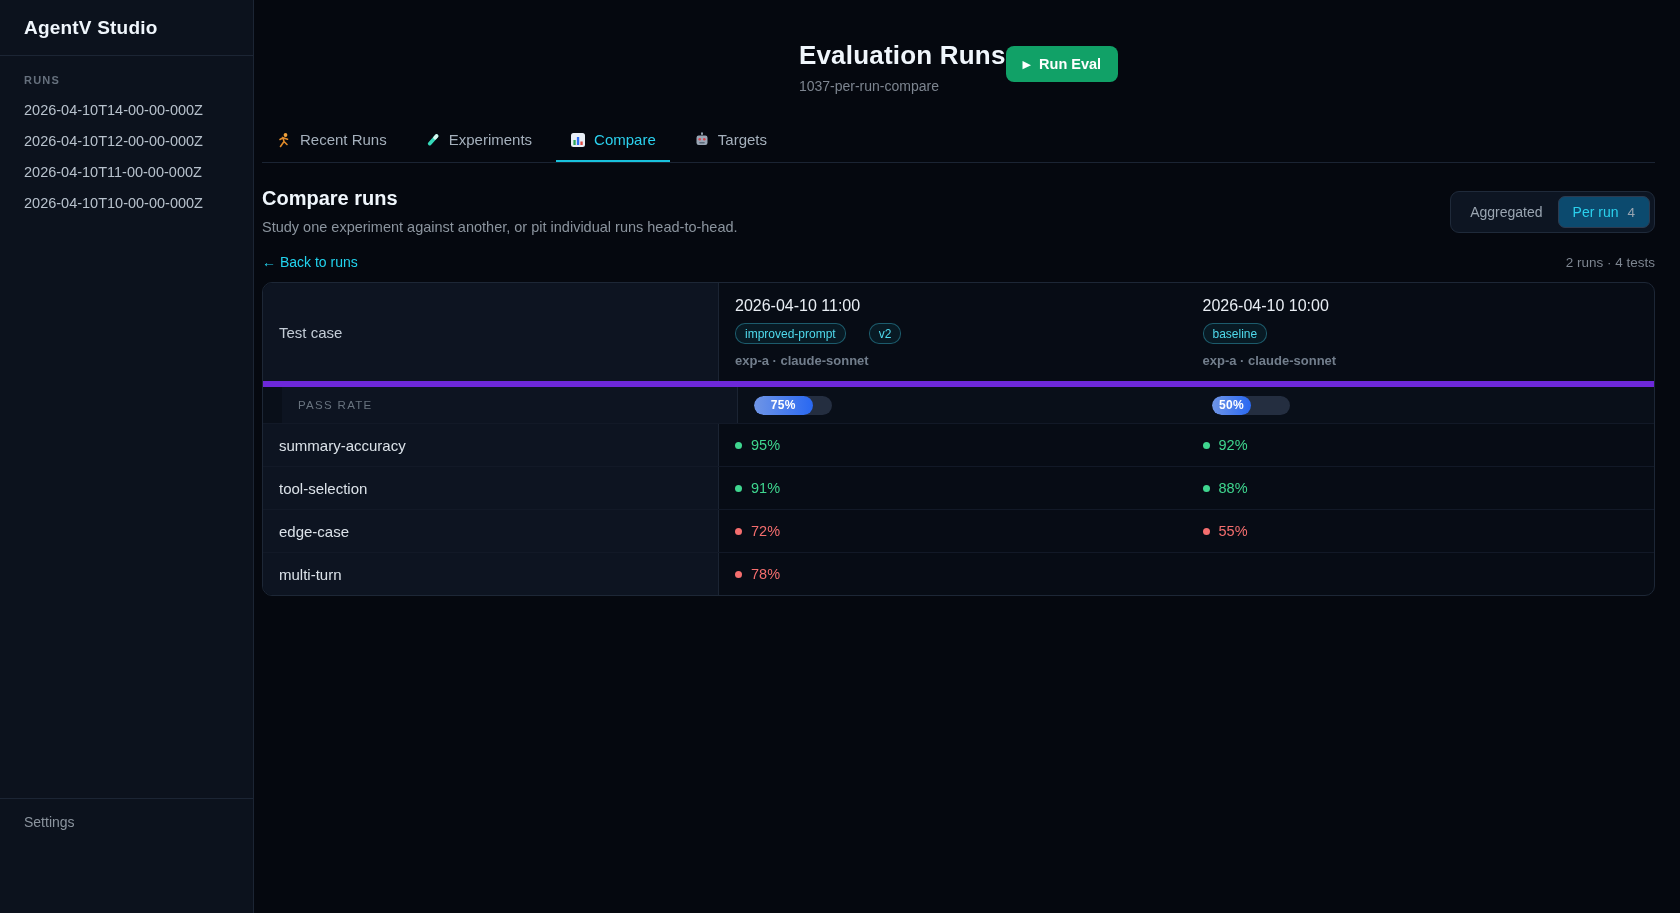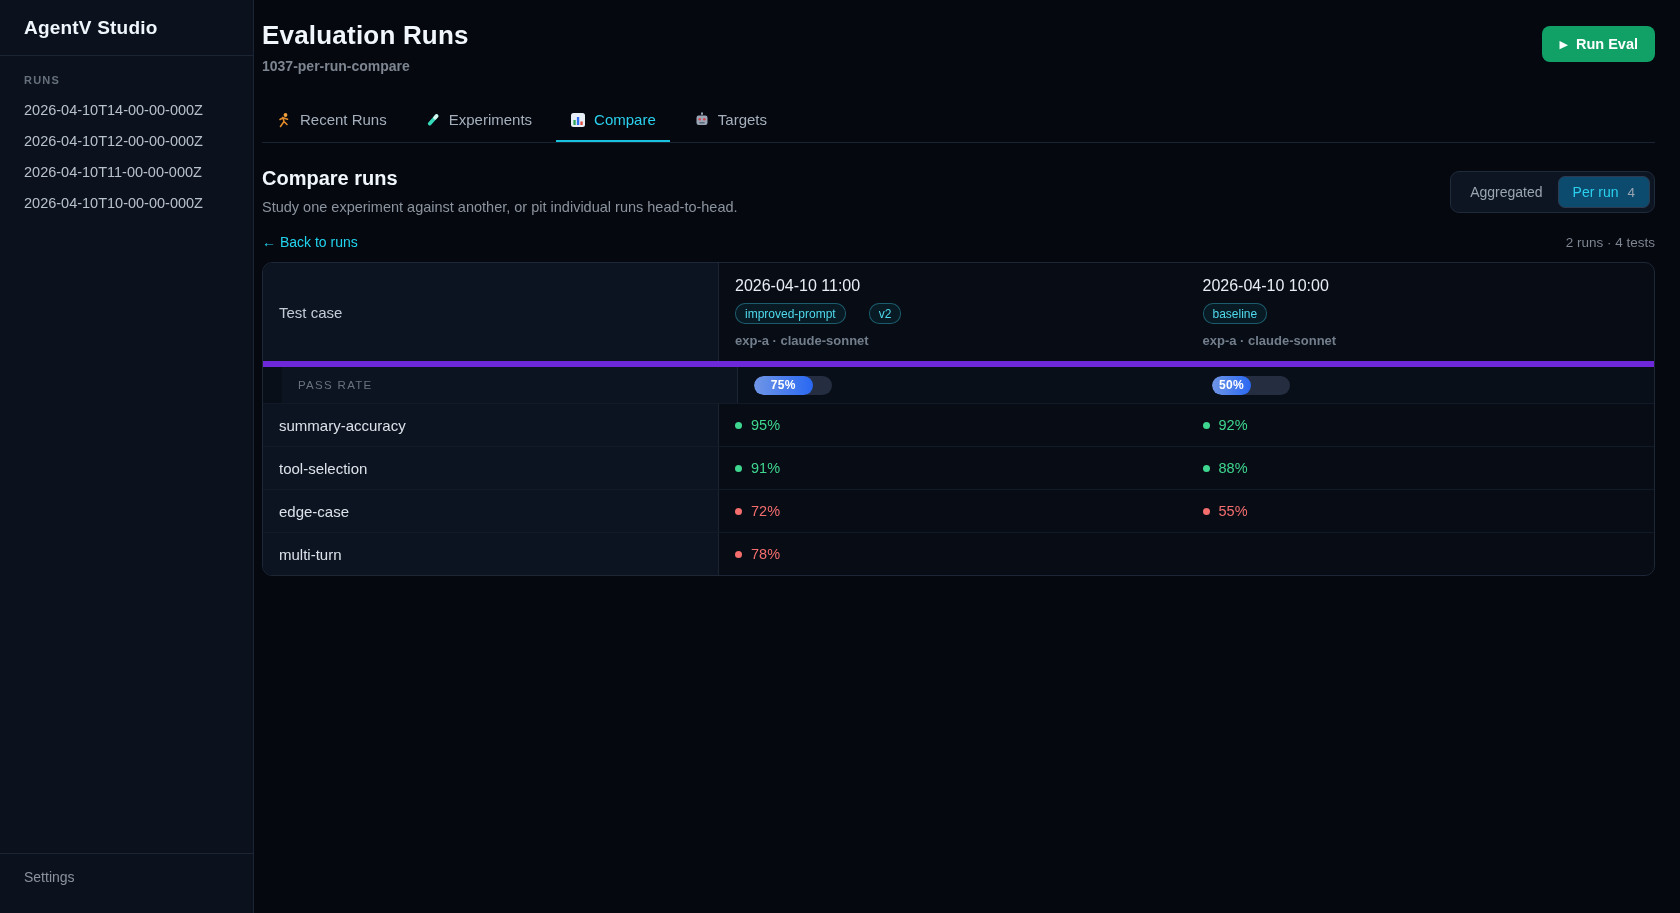--- a/index.html
+++ b/index.html
@@ -8,28 +8,28 @@
     font-family:"Liberation Sans","DejaVu Sans",sans-serif;
     background:#05080f; color:#dbe2e9; display:flex;
   }
   
   .sidebar { width:254px; min-width:254px; background:#0c121d; border-right:1px solid #1c2534; display:flex; flex-direction:column; height:913px; }
   .sidebar-header { padding:17px 24px 16px; border-bottom:1px solid #1c2534; }
   .app-title { font-size:19px; font-weight:bold; color:#f0f6fc; letter-spacing:.2px; }
   .sidebar-nav { padding:18px 24px; }
   .nav-section-label { font-size:11px; letter-spacing:1.2px; color:#66707d; font-weight:bold; margin-bottom:16px; }
   .run-item { font-size:14.5px; color:#b7c1cc; margin-bottom:15px; cursor:pointer; white-space:nowrap; }
-  .sidebar-footer { margin-top:auto; border-top:1px solid #1c2534; padding:15px 24px 28px; }
+  .sidebar-footer { margin-top:auto; border-top:1px solid #1c2534; padding:15px 24px 83px; }
   .settings-link { color:#8b949e; font-size:14px; cursor:pointer; }
 
   
   .main { flex:1; padding:20px 25px 0 8px; min-width:0; }
-  .page-header { display:flex; justify-content:space-between; align-items:flex-start; }
+  .page-header { display:flex; justify-content:center; align-items:flex-start;margin-top:20px; }
   .page-title { font-size:26px; font-weight:bold; color:#f0f6fc; letter-spacing:.2px; }
-  .page-subtitle { margin-top:7px; font-size:14px; color:#7d8590;font-weight:bold; }
+  .page-subtitle { margin-top:7px; font-size:14px; color:#7d8590; }
   .run-eval-btn { background:#11a167; color:#fff; border:none; border-radius:8px; padding:10px 17px; font-size:14.5px; font-weight:bold; cursor:pointer; display:flex; align-items:center; gap:8px; margin-top:6px; font-family:inherit; }
   .run-eval-btn .play { font-size:11px; }
 
   
   .tabs { margin-top:27px; border-bottom:1px solid #1b2433; display:flex; gap:10px; }
   .tab { display:flex; align-items:center; gap:8px; padding:10px 14px 12px; font-size:15px; color:#a5b0bc; cursor:pointer; border-bottom:2px solid transparent; }
   .tab.active { color:#2bd1ee; border-bottom-color:#19c2dd; }
   .tab .ticon { width:16px; height:16px; display:inline-block; }
 
   

